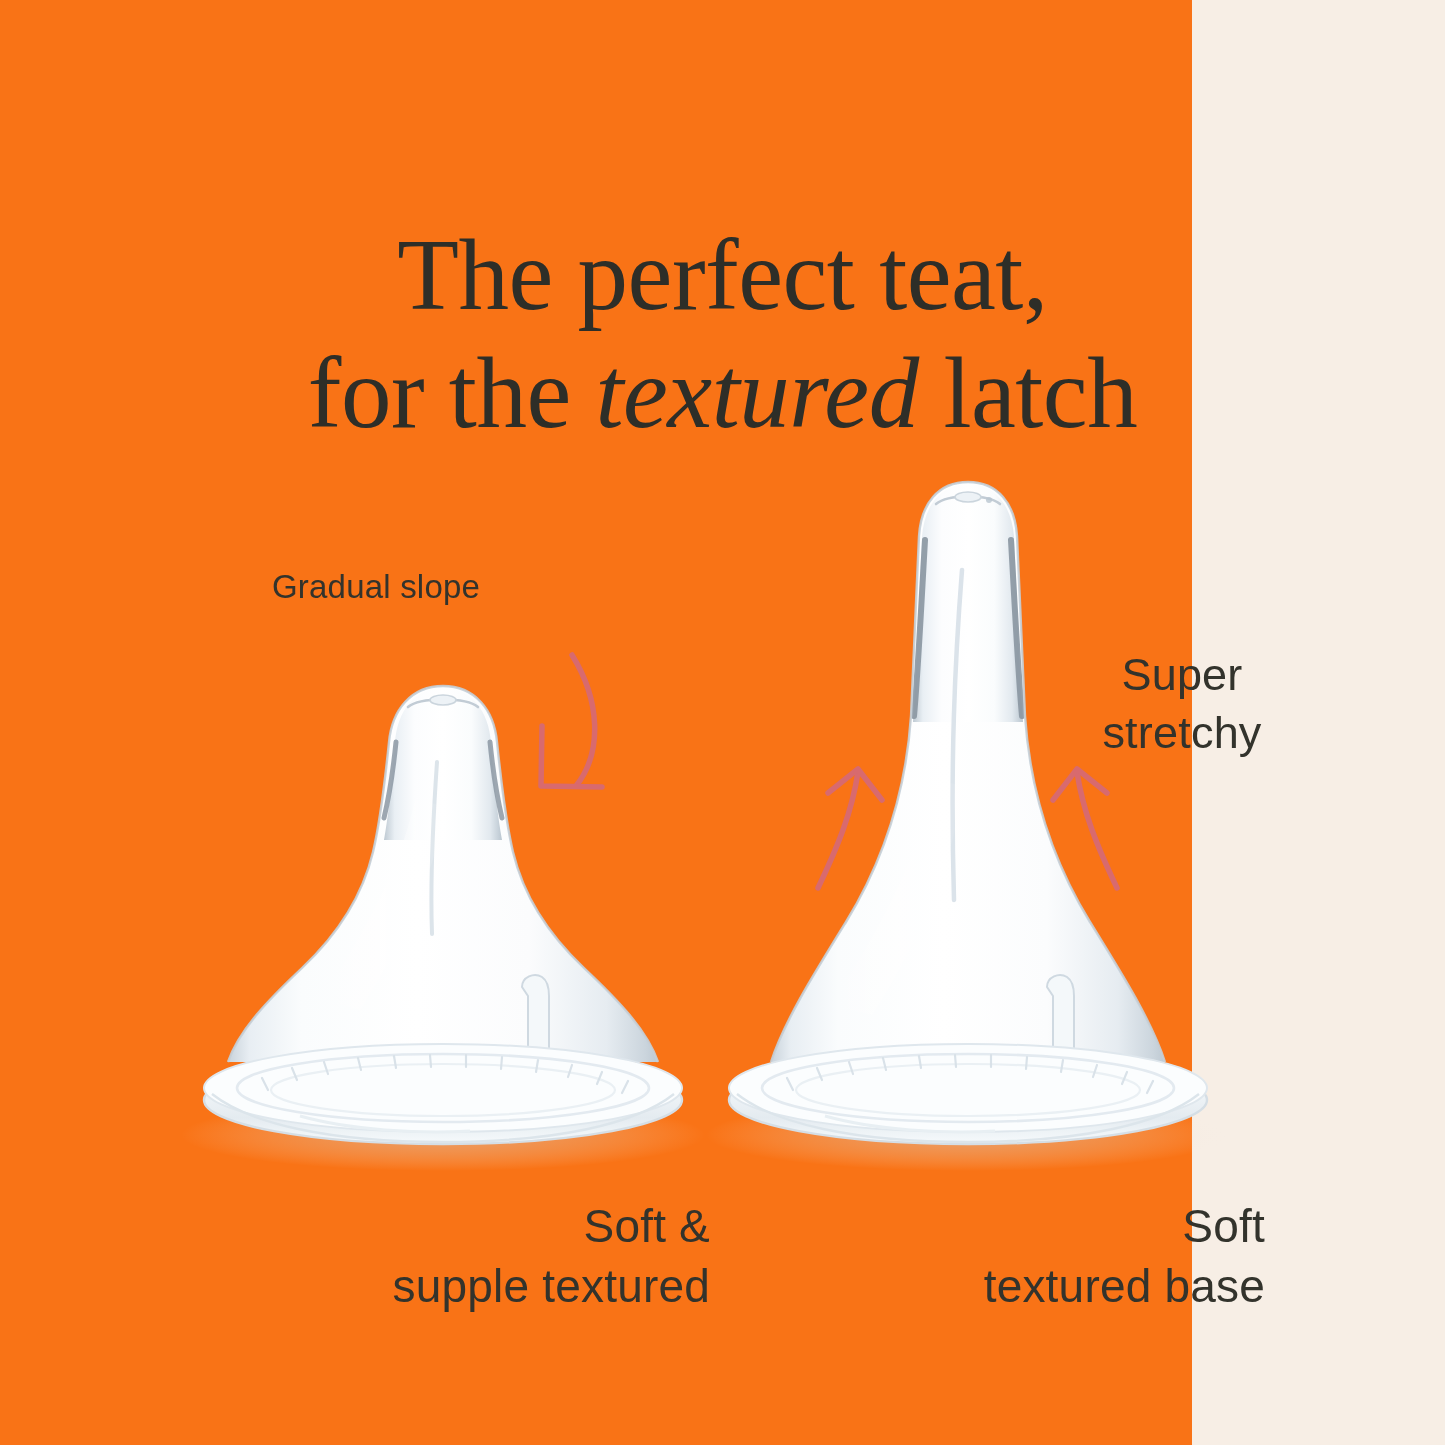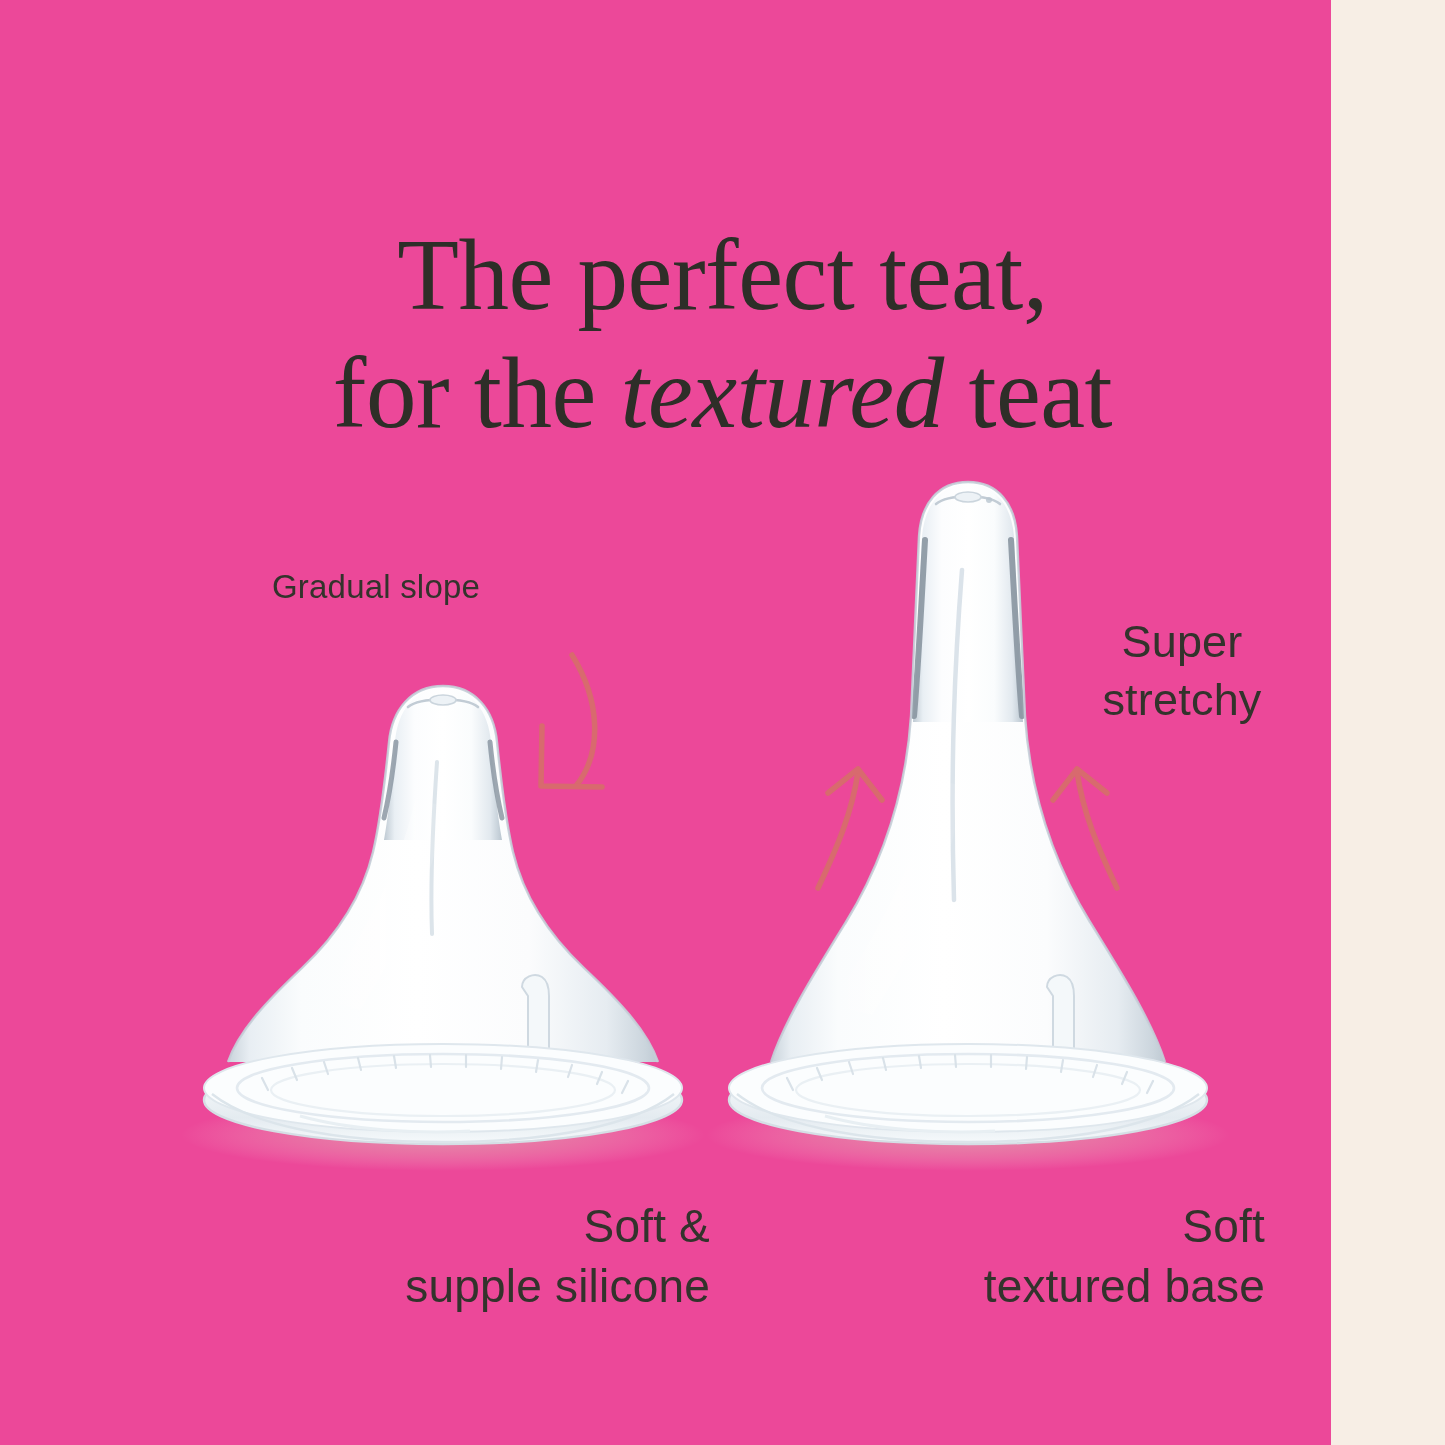--- a/index.html
+++ b/index.html
@@ -8,23 +8,23 @@
   }
   body {
     width: 1445px;
     height: 1445px;
     background: #F7EEE5;
     font-family: "Liberation Sans", sans-serif;
     overflow: hidden;
   }
   #stage {
     position: relative;
-    width: 1331px;
+    width: 1192px;
     height: 1445px;
-    background: #ec4899;
+    background: #f97316;
   }
 
   
   .headline {
     position: absolute;
     left: 0;
     top: 148px;
     width: 1445px;
     text-align: center;
     color: #2E2E28;
@@ -50,21 +50,21 @@
   }
   #label-gradual-slope {
     left: 272px;
     top: 567px;
     font-size: 33px;
     line-height: 1.2;
     white-space: nowrap;
   }
   #label-super-stretchy {
     left: 1060px;
-    top: 613px;
+    top: 646px;
     width: 244px;
     text-align: center;
     font-size: 45px;
     line-height: 1.28;
   }
   .caption {
     position: absolute;
     color: #33332C;
     text-align: right;
     font-size: 46px;
@@ -85,21 +85,21 @@
     pointer-events: none;
   }
 </style>
 </head>
 <body>
 
 <div id="stage">
 
   <h1 class="headline">
     <span class="ln">The perfect teat,</span>
-    <span class="ln"><span>for the </span><em>textured</em><span> teat</span></span>
+    <span class="ln"><span>for the </span><em>textured</em><span> latch</span></span>
   </h1>
 
   <svg class="layer" viewBox="0 0 1445 1445">
     <defs>
 
       <linearGradient id="bodyGradL" x1="0" y1="0" x2="1" y2="0">
         <stop offset="0%" stop-color="#C9D3DB"></stop>
         <stop offset="5%" stop-color="#E8EEF3"></stop>
         <stop offset="17%" stop-color="#FAFCFD"></stop>
         <stop offset="44%" stop-color="#FFFFFF"></stop>
@@ -294,21 +294,21 @@
 
   <div class="callout" id="label-gradual-slope">Gradual slope</div>
 
   <div class="callout" id="label-super-stretchy">
     <span class="cap-line">Super</span>
     <span class="cap-line">stretchy</span>
   </div>
 
   <div class="caption" id="caption-left">
     <span class="cap-line">Soft &amp;</span>
-    <span class="cap-line">supple silicone</span>
+    <span class="cap-line">supple textured</span>
   </div>
 
   <div class="caption" id="caption-right">
     <span class="cap-line">Soft</span>
     <span class="cap-line">textured base</span>
   </div>
 
 </div>
 
 </body></html>

